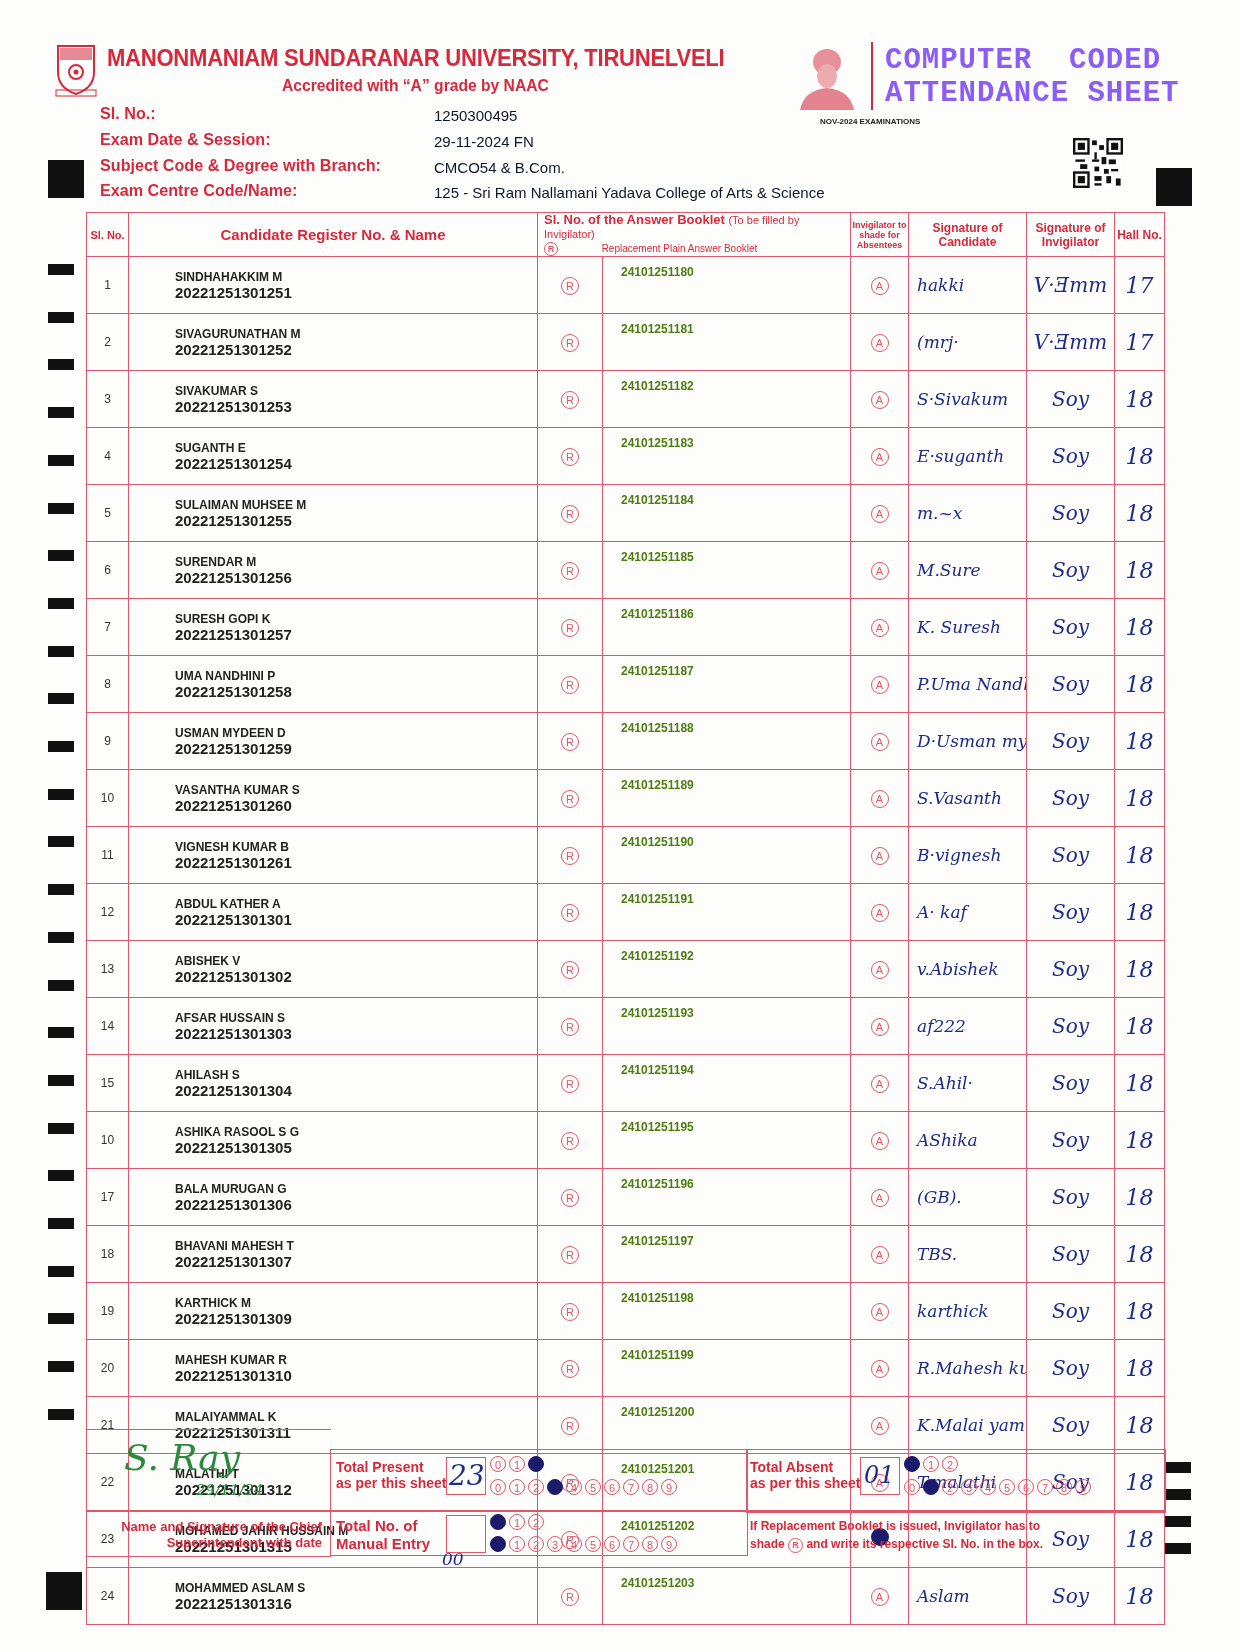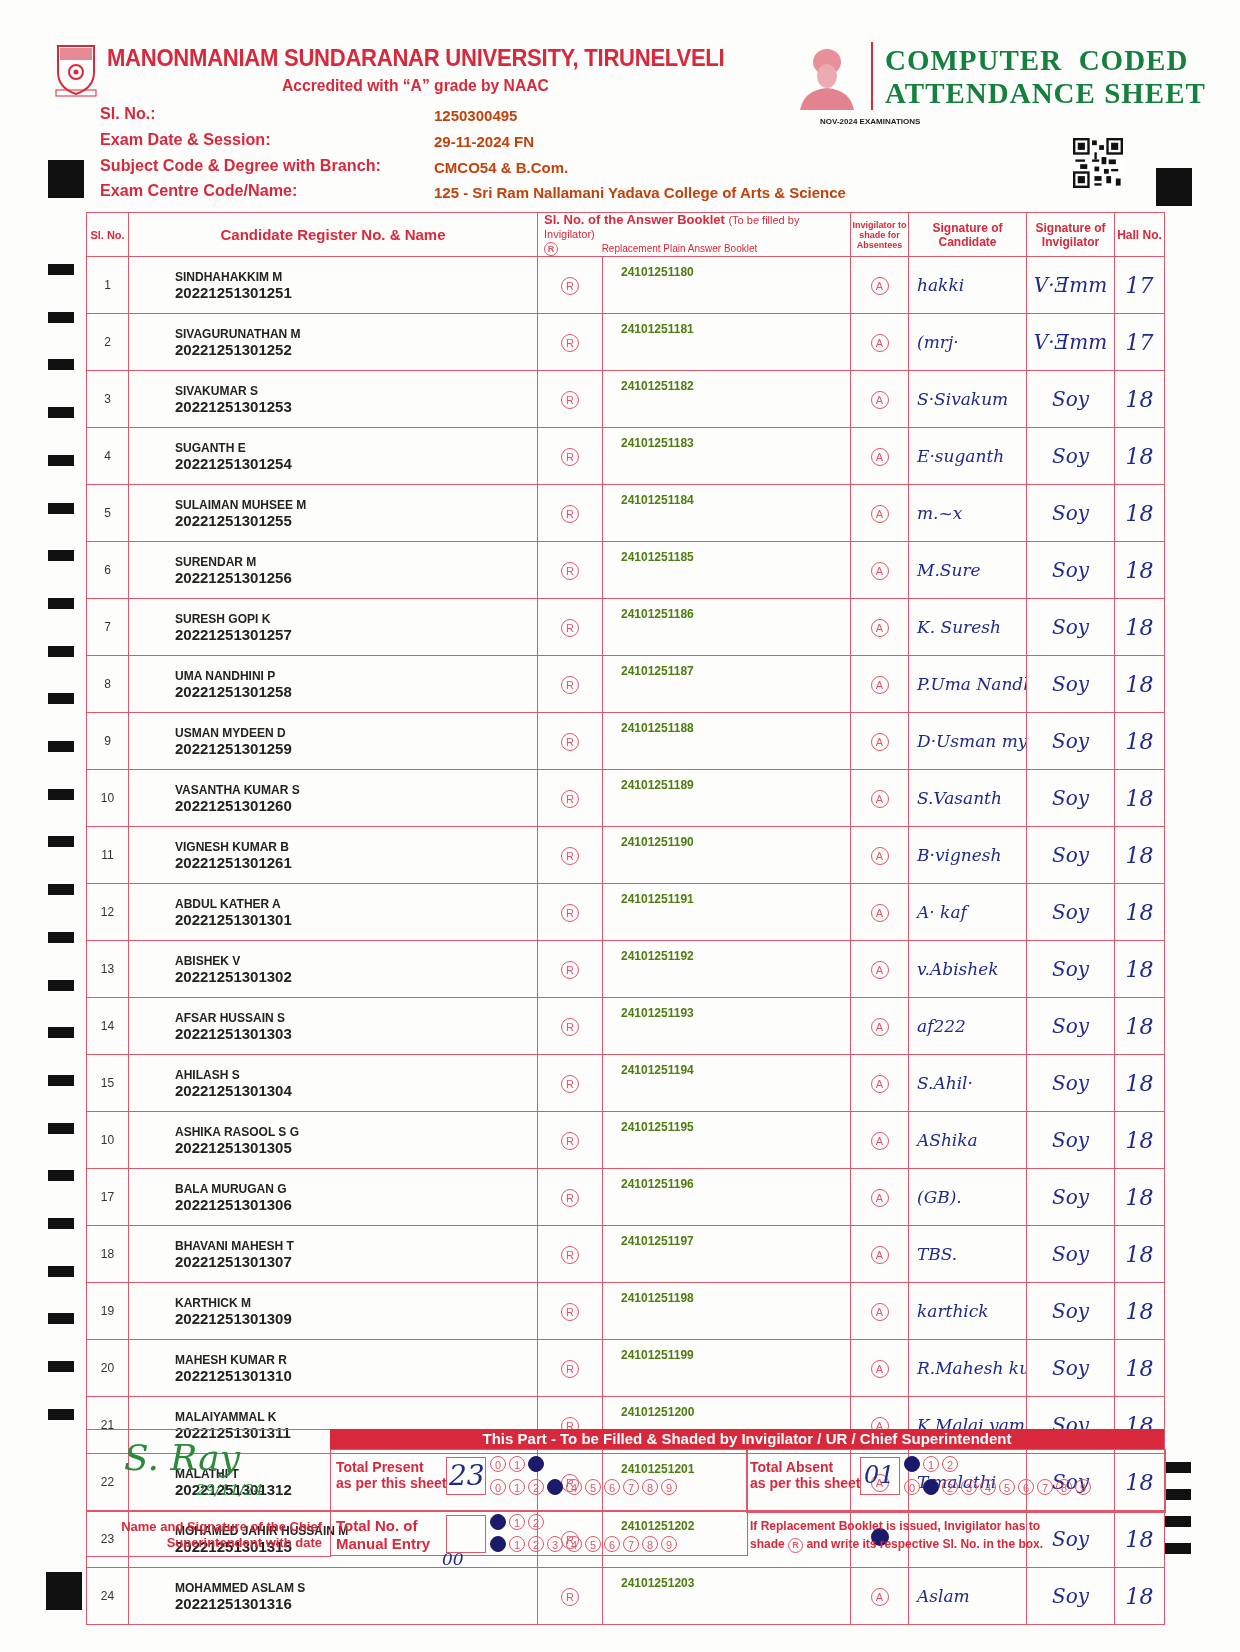--- a/index.html
+++ b/index.html
@@ -8,25 +8,25 @@
   
   .tm{position:absolute;background:#111;}
   .tm-big{width:36px;height:38px;}
   .tm-small{width:26px;height:11px;}
   
   .logo{left:54px;top:42px;width:44px;height:56px;}
   .uni-title{left:107px;top:44px;font-size:24px;font-weight:bold;color:#d8283c;letter-spacing:-0.3px;transform:scaleX(0.92);transform-origin:left;}
   .accredit{left:282px;top:76px;font-size:17px;font-weight:bold;color:#d8283c;transform:scaleX(0.92);transform-origin:left;}
   .portrait{left:796px;top:42px;width:62px;height:68px;}
   .vdiv{left:871px;top:42px;width:2px;height:68px;background:#d8283c;}
-  .cca{left:885px;top:44px;font-family:Liberation Serif, serif;font-weight:bold;color:#15803d;font-size:29px;line-height:33px;letter-spacing:1px;}
+  .cca{left:885px;top:44px;font-family:Liberation Mono, monospace;font-weight:bold;color:#8b5cf6;font-size:29px;line-height:33px;letter-spacing:1px;}
   .novexam{left:820px;top:117px;font-size:8px;font-weight:bold;color:#222;}
   .qr{left:1073px;top:138px;width:50px;height:50px;}
   .meta-label{left:100px;font-size:17px;font-weight:bold;color:#d8283c;transform:scaleX(0.95);transform-origin:left;}
-  .meta-val{left:434px;font-size:15px;font-weight:bold;color:#c2410c;}
+  .meta-val{left:434px;font-size:15px;font-weight:normal;color:#0f172a;}
   
   .tbl{position:absolute;left:86px;top:212px;width:1078px;border-collapse:collapse;table-layout:fixed;}
   .tbl td,.tbl th{border:1px solid #e0566a;padding:0;vertical-align:middle;}
   .tbl th{color:#d8283c;font-weight:bold;text-align:center;height:36px;font-size:13px;line-height:14px;}
   .tbl th.small{font-size:9px;line-height:10px;}
   .tbl tr.row td{height:48px;}
   .slno{text-align:center;font-size:12px;color:#333;}
   .cand{padding-left:46px!important;}
   .cname{font-size:12px;font-weight:bold;color:#222;display:block;line-height:14px;margin-top:2px;}
   .creg{font-size:15px;font-weight:bold;color:#222;display:block;line-height:18px;}
@@ -487,21 +487,20 @@
         <td class="sig">Aslam</td>
         <td class="invsig">Soy</td>
         <td class="hall">18</td>
       </tr>
     </tbody>
 </table>
 
 <div class="bottom">
   <div class="bbox" style="left:0;top:0;width:244px;height:126px;border-right:none;"></div>
   <div class="bbox" style="left:0;top:82px;width:1078px;height:0;border-width:1px 0 0 0;"></div>
-  <div class="band">This Part - To be Filled &amp; Shaded by Invigilator / UR / Chief Superintendent</div>
   <div class="bbox" style="left:244px;top:20px;width:416px;height:105px;"></div>
   <div class="bbox" style="left:660px;top:20px;width:418px;height:62px;"></div>
 
   <div class="hand" style="left:38px;top:8px;font-size:36px;color:#2a8a3a;">S. Ray</div>
   <div class="hand" style="left:110px;top:52px;font-size:15px;color:#2a8a3a;">29/11/24</div>
   <div class="blabel" style="left:8px;top:90px;width:228px;text-align:right;font-size:13px;">Name and Signature of the Chief Superintendent with date</div>
 
   <div class="blabel" style="left:250px;top:30px;"><span>Total Present</span><br><span>as per this sheet</span></div>
   <div class="hbox" style="left:360px;top:28px;"></div>
   <div class="hand" style="left:363px;top:30px;font-size:28px;">23</div>

